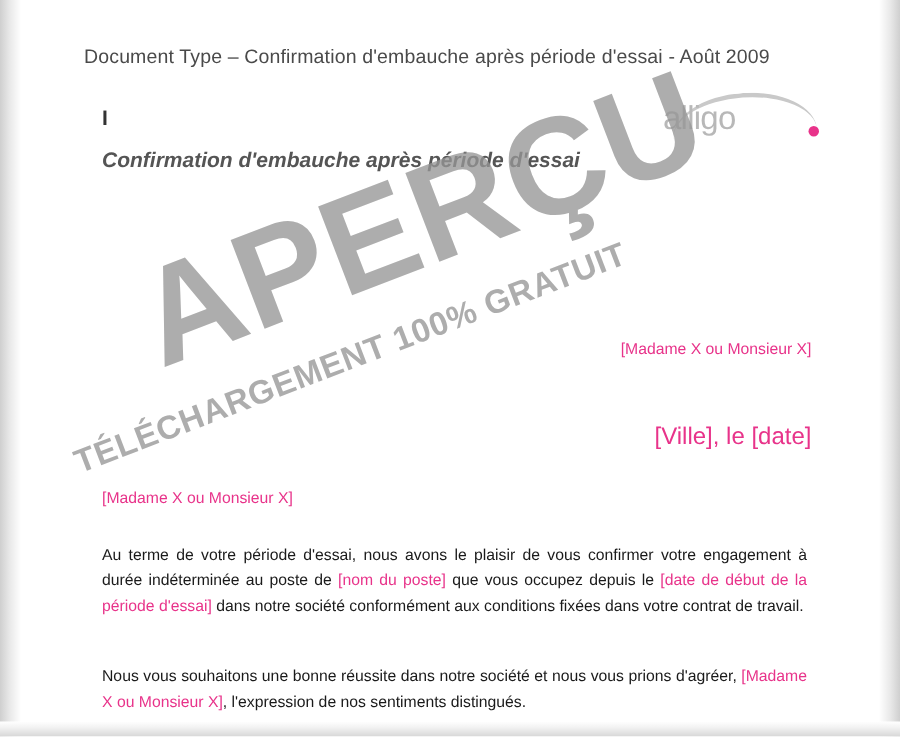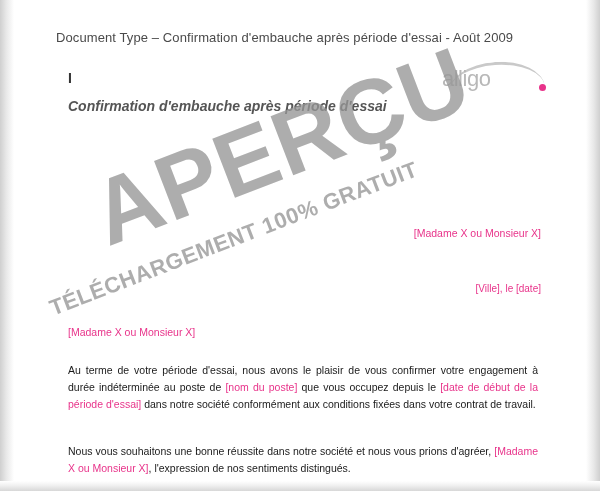--- a/index.html
+++ b/index.html
@@ -130,21 +130,21 @@
     top: 225px;
     font-size: 10.5px;
     line-height: 16px;
     color: #e8338a;
     text-align: right;
   }
   .date-line {
     position: absolute;
     right: 45px;
     top: 283px;
-    font-size: 10px;
+    font-size: 16px;
     color: #e8338a;
     text-align: right;
   }
 
   .salutation {
     position: absolute;
     left: 54px;
     top: 326px;
     font-size: 10.5px;
     color: #e8338a;

